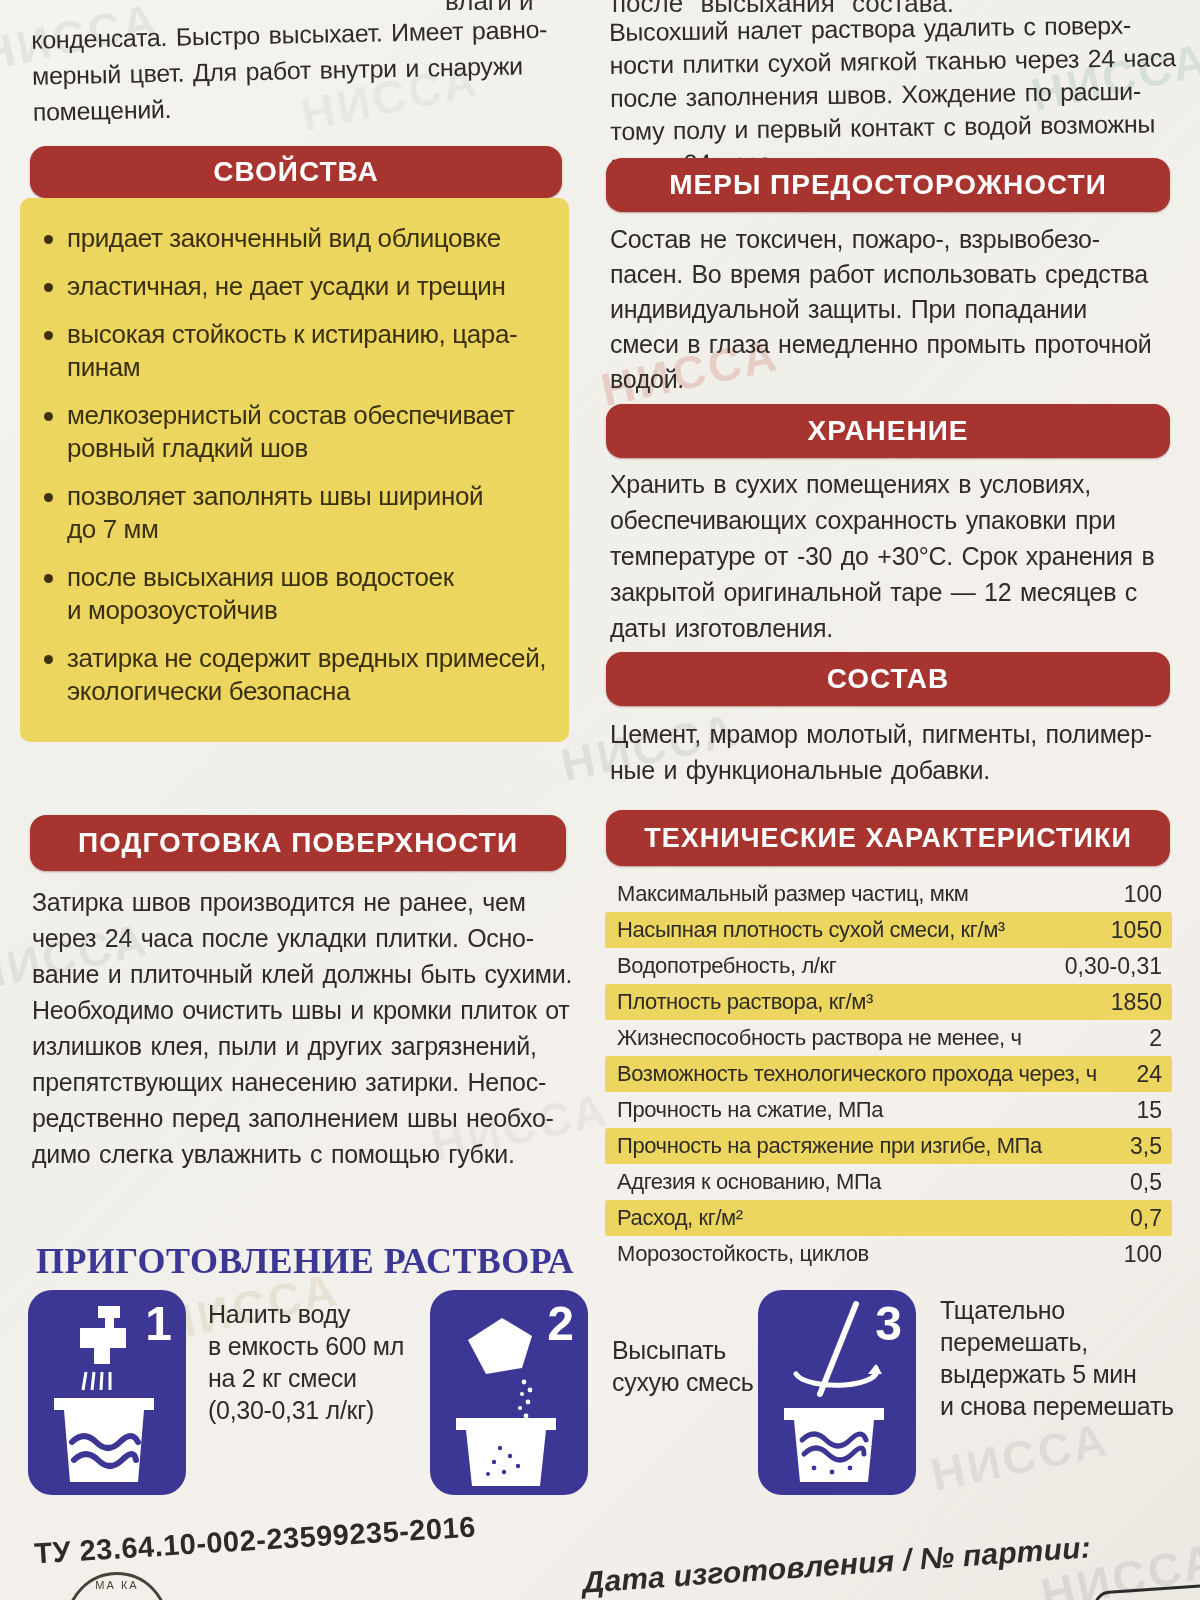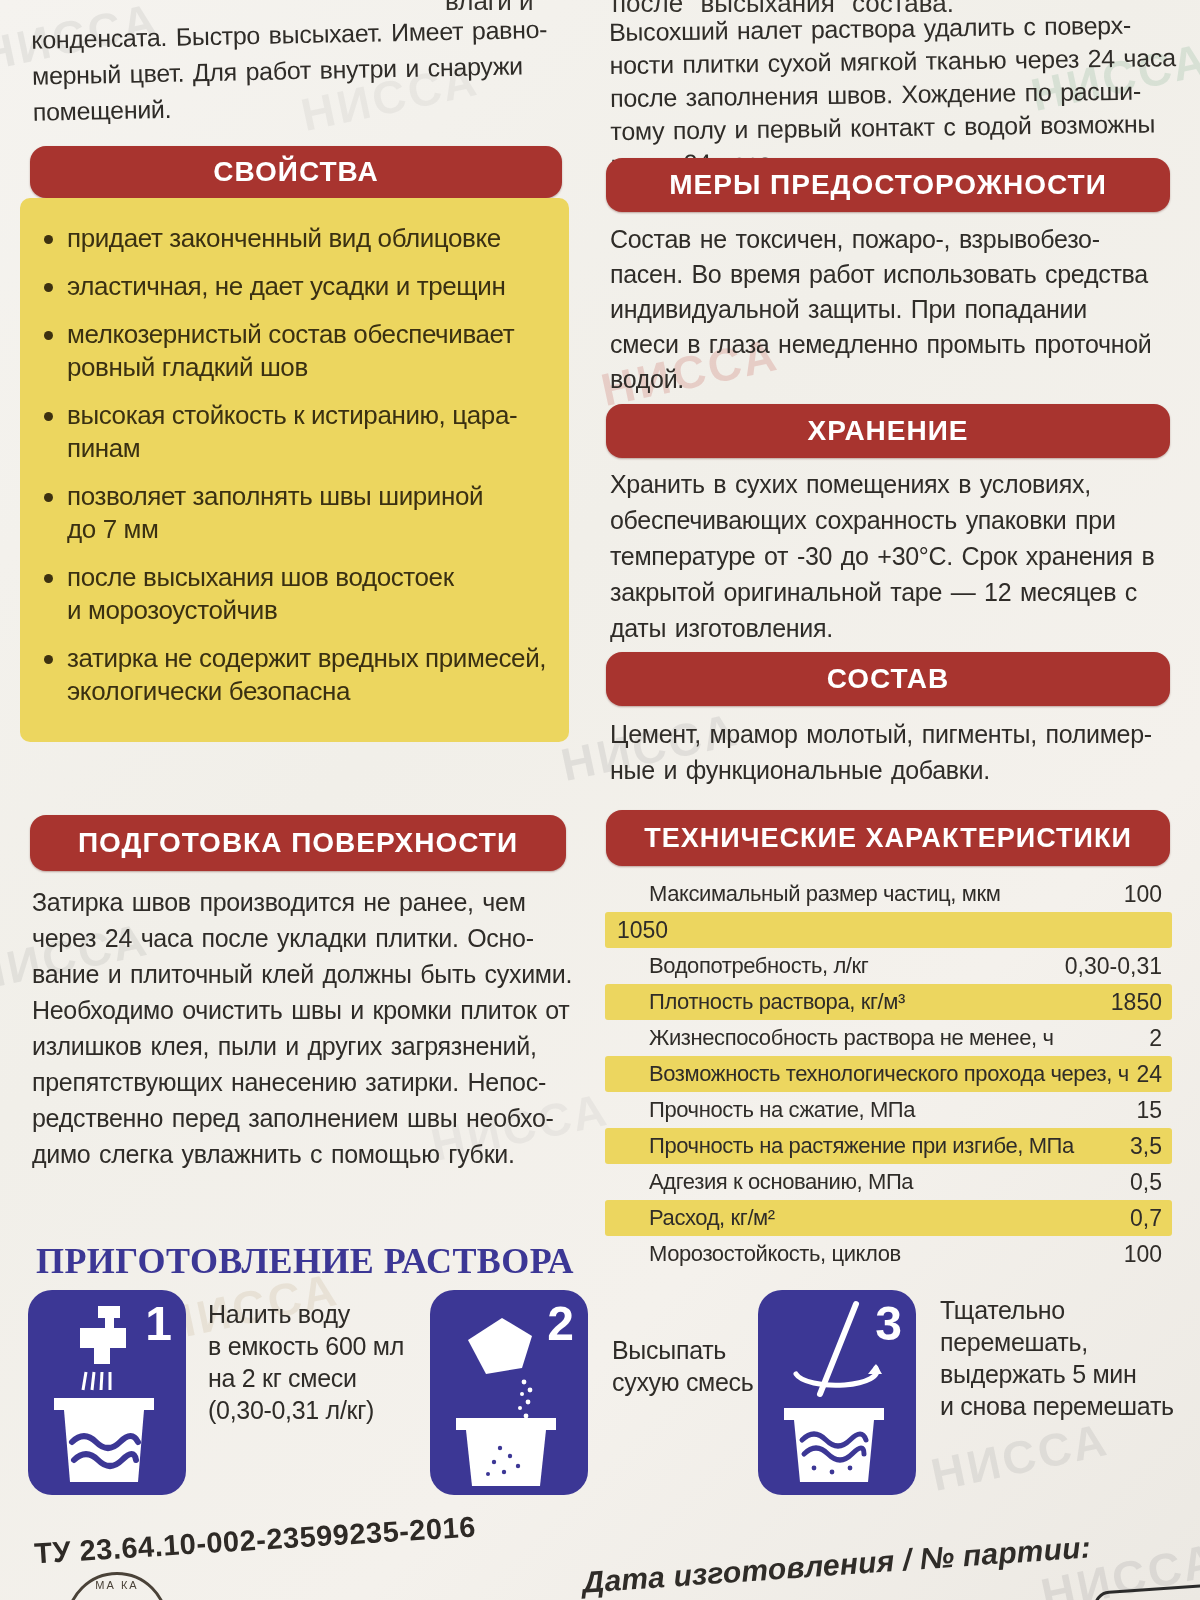--- a/index.html
+++ b/index.html
@@ -23,21 +23,21 @@
     background:#ecd65f;border-radius:10px;padding:24px 16px 0 14px;box-sizing:border-box;
   }
   .bullet{display:flex;margin-bottom:15px;}
   .bullet .dot{flex:none;width:9px;height:9px;border-radius:50%;background:#3d3110;margin:13px 14px 0 10px;}
   .bullet .b-txt{white-space:pre-line;font-size:26px;line-height:33px;letter-spacing:-0.4px;color:#3a3012;}
   .para{position:absolute;}
   .blue-title{position:absolute;color:#3c3795;font-weight:bold;font-size:36px;letter-spacing:0.4px;font-family:Liberation Serif, serif;}
   .tech-table{position:absolute;left:605px;top:876px;width:567px;}
   .t-row{display:flex;justify-content:space-between;align-items:center;min-height:36px;padding:0 10px 0 12px;}
   .t-row.hl{background:#ecd65f;border-radius:3px;}
-  .t-label{font-size:22px;letter-spacing:-0.4px;margin-left:32px;}
+  .t-label{font-size:22px;letter-spacing:-0.4px;}
   .t-value{font-size:23px;letter-spacing:0;}
   .steps{position:absolute;left:0;top:1290px;width:1200px;height:215px;}
   .step-icon{position:absolute;width:158px;height:205px;background:#3c3795;border-radius:24px;}
   .step-num{position:absolute;top:6px;right:14px;color:#fff;font-weight:bold;font-size:48px;}
   .step-txt{position:absolute;white-space:pre-line;font-size:25px;line-height:32px;letter-spacing:-0.3px;}
   .tu{position:absolute;left:34px;top:1524px;font-weight:bold;font-size:29px;letter-spacing:0.5px;color:#2e2a26;transform:rotate(-3.5deg);}
   .batch{position:absolute;left:582px;top:1548px;font-style:italic;font-weight:bold;font-size:30px;transform:rotate(-4deg);letter-spacing:0.2px;}
   .batch-box{position:absolute;left:1096px;top:1586px;width:160px;height:90px;border:3px solid #2b2b2b;border-radius:16px;transform:rotate(-4deg);background:transparent;}
   .stamp{position:absolute;left:66px;top:1572px;width:96px;height:96px;border:3px solid #4a4238;border-radius:50%;}
   .stamp span{position:absolute;top:4px;left:0;width:100%;text-align:center;font-size:11px;letter-spacing:2px;color:#4a4238;}
@@ -78,28 +78,28 @@
         <span class="b-txt">придает законченный вид облицовке</span>
       </div>
 
       <div class="bullet">
         <span class="dot"></span>
         <span class="b-txt">эластичная, не дает усадки и трещин</span>
       </div>
 
       <div class="bullet">
         <span class="dot"></span>
+        <span class="b-txt">высокая стойкость к истиранию, цара-
+пинам</span>
+      </div>
+
+      <div class="bullet">
+        <span class="dot"></span>
         <span class="b-txt">мелкозернистый состав обеспечивает
 ровный гладкий шов</span>
-      </div>
-
-      <div class="bullet">
-        <span class="dot"></span>
-        <span class="b-txt">высокая стойкость к истиранию, цара-
-пинам</span>
       </div>
 
       <div class="bullet">
         <span class="dot"></span>
         <span class="b-txt">позволяет заполнять швы шириной
 до 7 мм</span>
       </div>
 
       <div class="bullet">
         <span class="dot"></span>
@@ -249,20 +249,21 @@
   </div>
 
   <div class="tech-table">
 
       <div class="t-row">
         <span class="t-label">Максимальный размер частиц, мкм</span>
         <span class="t-value">100</span>
       </div>
 
       <div class="t-row hl">
+        <span class="t-label">Насыпная плотность сухой смеси, кг/м³</span>
         <span class="t-value">1050</span>
       </div>
 
       <div class="t-row">
         <span class="t-label">Водопотребность, л/кг</span>
         <span class="t-value">0,30-0,31</span>
       </div>
 
       <div class="t-row hl">
         <span class="t-label">Плотность раствора, кг/м³</span>

